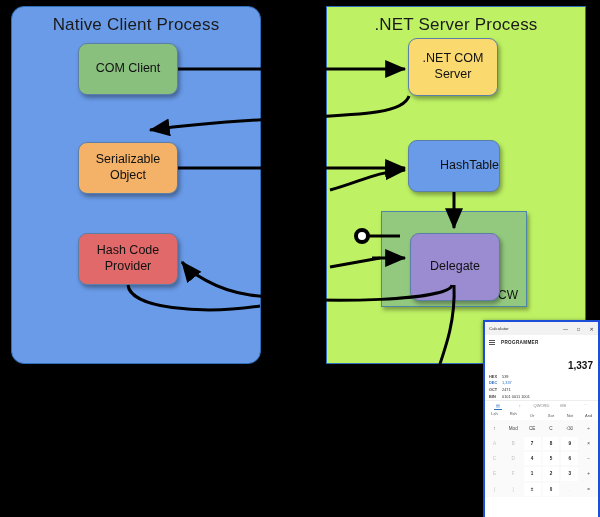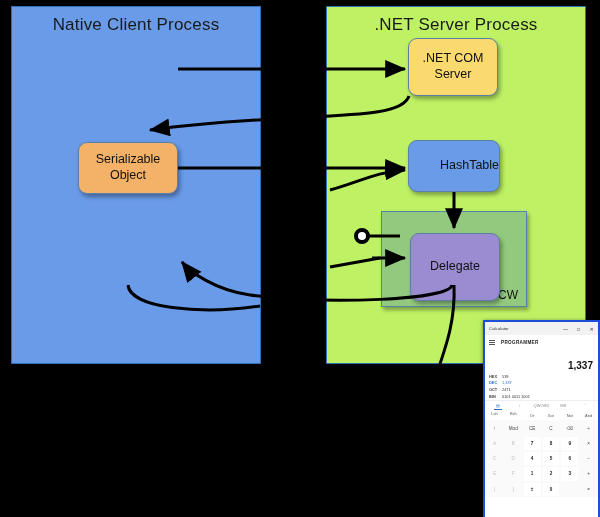--- a/index.html
+++ b/index.html
@@ -7,21 +7,21 @@
        font-family:"Liberation Sans","DejaVu Sans",sans-serif;}
 
   .canvas{position:absolute;left:0;top:0;width:600px;height:517px;background:#000;}
 
   
   .panel{position:absolute;box-sizing:border-box;border:1px solid #2f6fb8;
          box-shadow:2px 2px 3px rgba(0,0,0,.45);}
   .panel-title{position:absolute;left:0;right:0;text-align:center;
                font-size:17px;color:#1a1a1a;letter-spacing:.2px;}
 
-  #native-panel{left:11px;top:6px;width:250px;height:358px;background:#6a9be8;}
+  #native-panel{left:11px;top:6px;width:250px;height:358px;background:#6a9be8;border-radius:13px;}
   #server-panel{left:326px;top:6px;width:260px;height:358px;background:#bef264;}
 
   
   .node{position:absolute;box-sizing:border-box;border-radius:9px;
         border:1px solid #5b7fa6;display:flex;align-items:center;
         justify-content:center;text-align:center;font-size:12.5px;
         color:#111;line-height:1.25;box-shadow:2px 3px 4px rgba(0,0,0,.35);}
   .node span{display:block;padding:0 4px;}
 
   #com-client   {left:78px; top:43px;  width:100px;height:52px;background:#89c07e;}
@@ -92,22 +92,28 @@
   </div>
 
   <div class="panel" id="server-panel">
     <div class="panel-title" style="top:8px">.NET Server Process</div>
   </div>
 
   <div id="ccw-box">
     <div id="ccw-label">CCW</div>
   </div>
 
+  <div class="node" id="com-client">
+    <span>COM Client</span>
+  </div>
   <div class="node" id="serializable">
     <span>Serializable<br>Object</span>
+  </div>
+  <div class="node" id="hash-provider">
+    <span>Hash Code<br>Provider</span>
   </div>
   <div class="node" id="net-com-srv">
     <span>.NET COM<br>Server</span>
   </div>
   <div class="node" id="hashtable">
     <span>HashTable</span>
   </div>
   <div class="node" id="delegate">
     <span>Delegate</span>
   </div>

